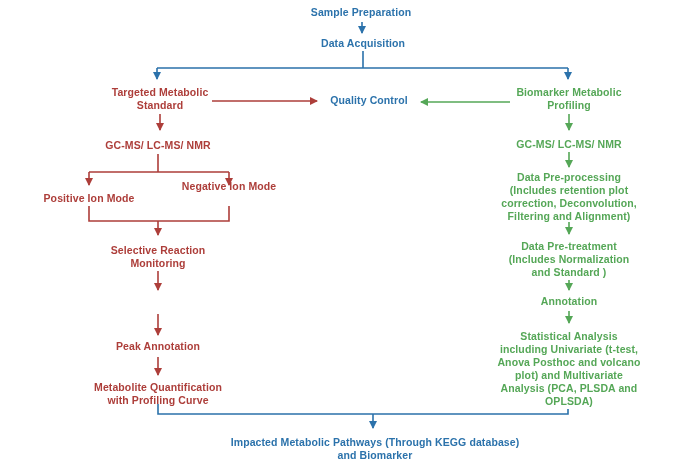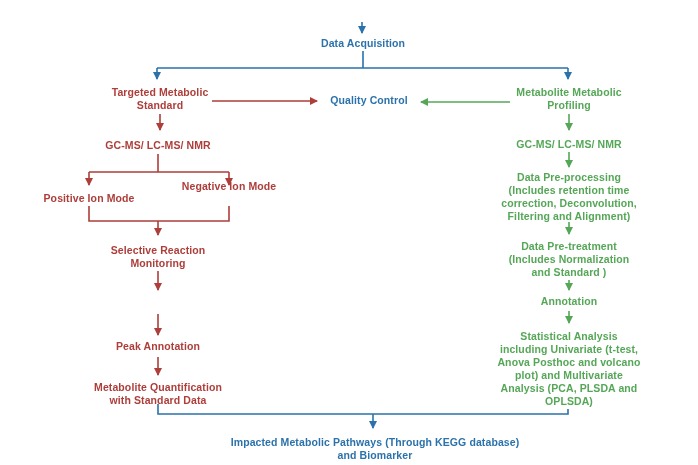--- a/index.html
+++ b/index.html
@@ -68,37 +68,38 @@
     <path class="link s-red" d="M158 357 L158 375" marker-end="url(#m-red)"></path>
 
     <path class="link s-green" d="M510 102 L421 102" marker-end="url(#m-green)"></path>
     <path class="link s-green" d="M569 114 L569 130" marker-end="url(#m-green)"></path>
     <path class="link s-green" d="M569 152 L569 167" marker-end="url(#m-green)"></path>
     <path class="link s-green" d="M569 222 L569 234" marker-end="url(#m-green)"></path>
     <path class="link s-green" d="M569 280 L569 290" marker-end="url(#m-green)"></path>
     <path class="link s-green" d="M569 311 L569 323" marker-end="url(#m-green)"></path>
   </svg>
 
+  <div class="node c-blue" style="left:261px;top:6px;width:200px;">Sample Preparation</div>
   <div class="node c-blue" style="left:263px;top:37px;width:200px;">Data Acquisition</div>
   <div class="node c-red" style="left:60px;top:86px;width:200px;">Targeted Metabolic
 Standard</div>
   <div class="node c-blue" style="left:269px;top:94px;width:200px;">Quality Control</div>
-  <div class="node c-green" style="left:469px;top:86px;width:200px;">Metabolite Metabolic
+  <div class="node c-green" style="left:469px;top:86px;width:200px;">Biomarker Metabolic
 Profiling</div>
   <div class="node c-red" style="left:58px;top:139px;width:200px;">GC-MS/ LC-MS/ NMR</div>
   <div class="node c-red" style="left:9px;top:192px;width:160px;">Positive Ion Mode</div>
   <div class="node c-red" style="left:149px;top:180px;width:160px;">Negative Ion Mode</div>
   <div class="node c-red" style="left:58px;top:244px;width:200px;">Selective Reaction
 Monitoring</div>
   <div class="node c-red" style="left:58px;top:340px;width:200px;">Peak Annotation</div>
   <div class="node c-red" style="left:58px;top:381px;width:200px;">Metabolite Quantification
-with Standard Data</div>
+with Profiling Curve</div>
   <div class="node c-green" style="left:469px;top:138px;width:200px;">GC-MS/ LC-MS/ NMR</div>
   <div class="node c-green" style="left:469px;top:171px;width:200px;">Data Pre-processing
-(Includes retention time
+(Includes retention plot
 correction, Deconvolution,
 Filtering and Alignment)</div>
   <div class="node c-green" style="left:469px;top:240px;width:200px;">Data Pre-treatment
 (Includes Normalization
 and Standard )</div>
   <div class="node c-green" style="left:469px;top:295px;width:200px;">Annotation</div>
   <div class="node c-green" style="left:469px;top:330px;width:200px;">Statistical Analysis
 including Univariate (t-test,
 Anova Posthoc and volcano
 plot) and Multivariate

